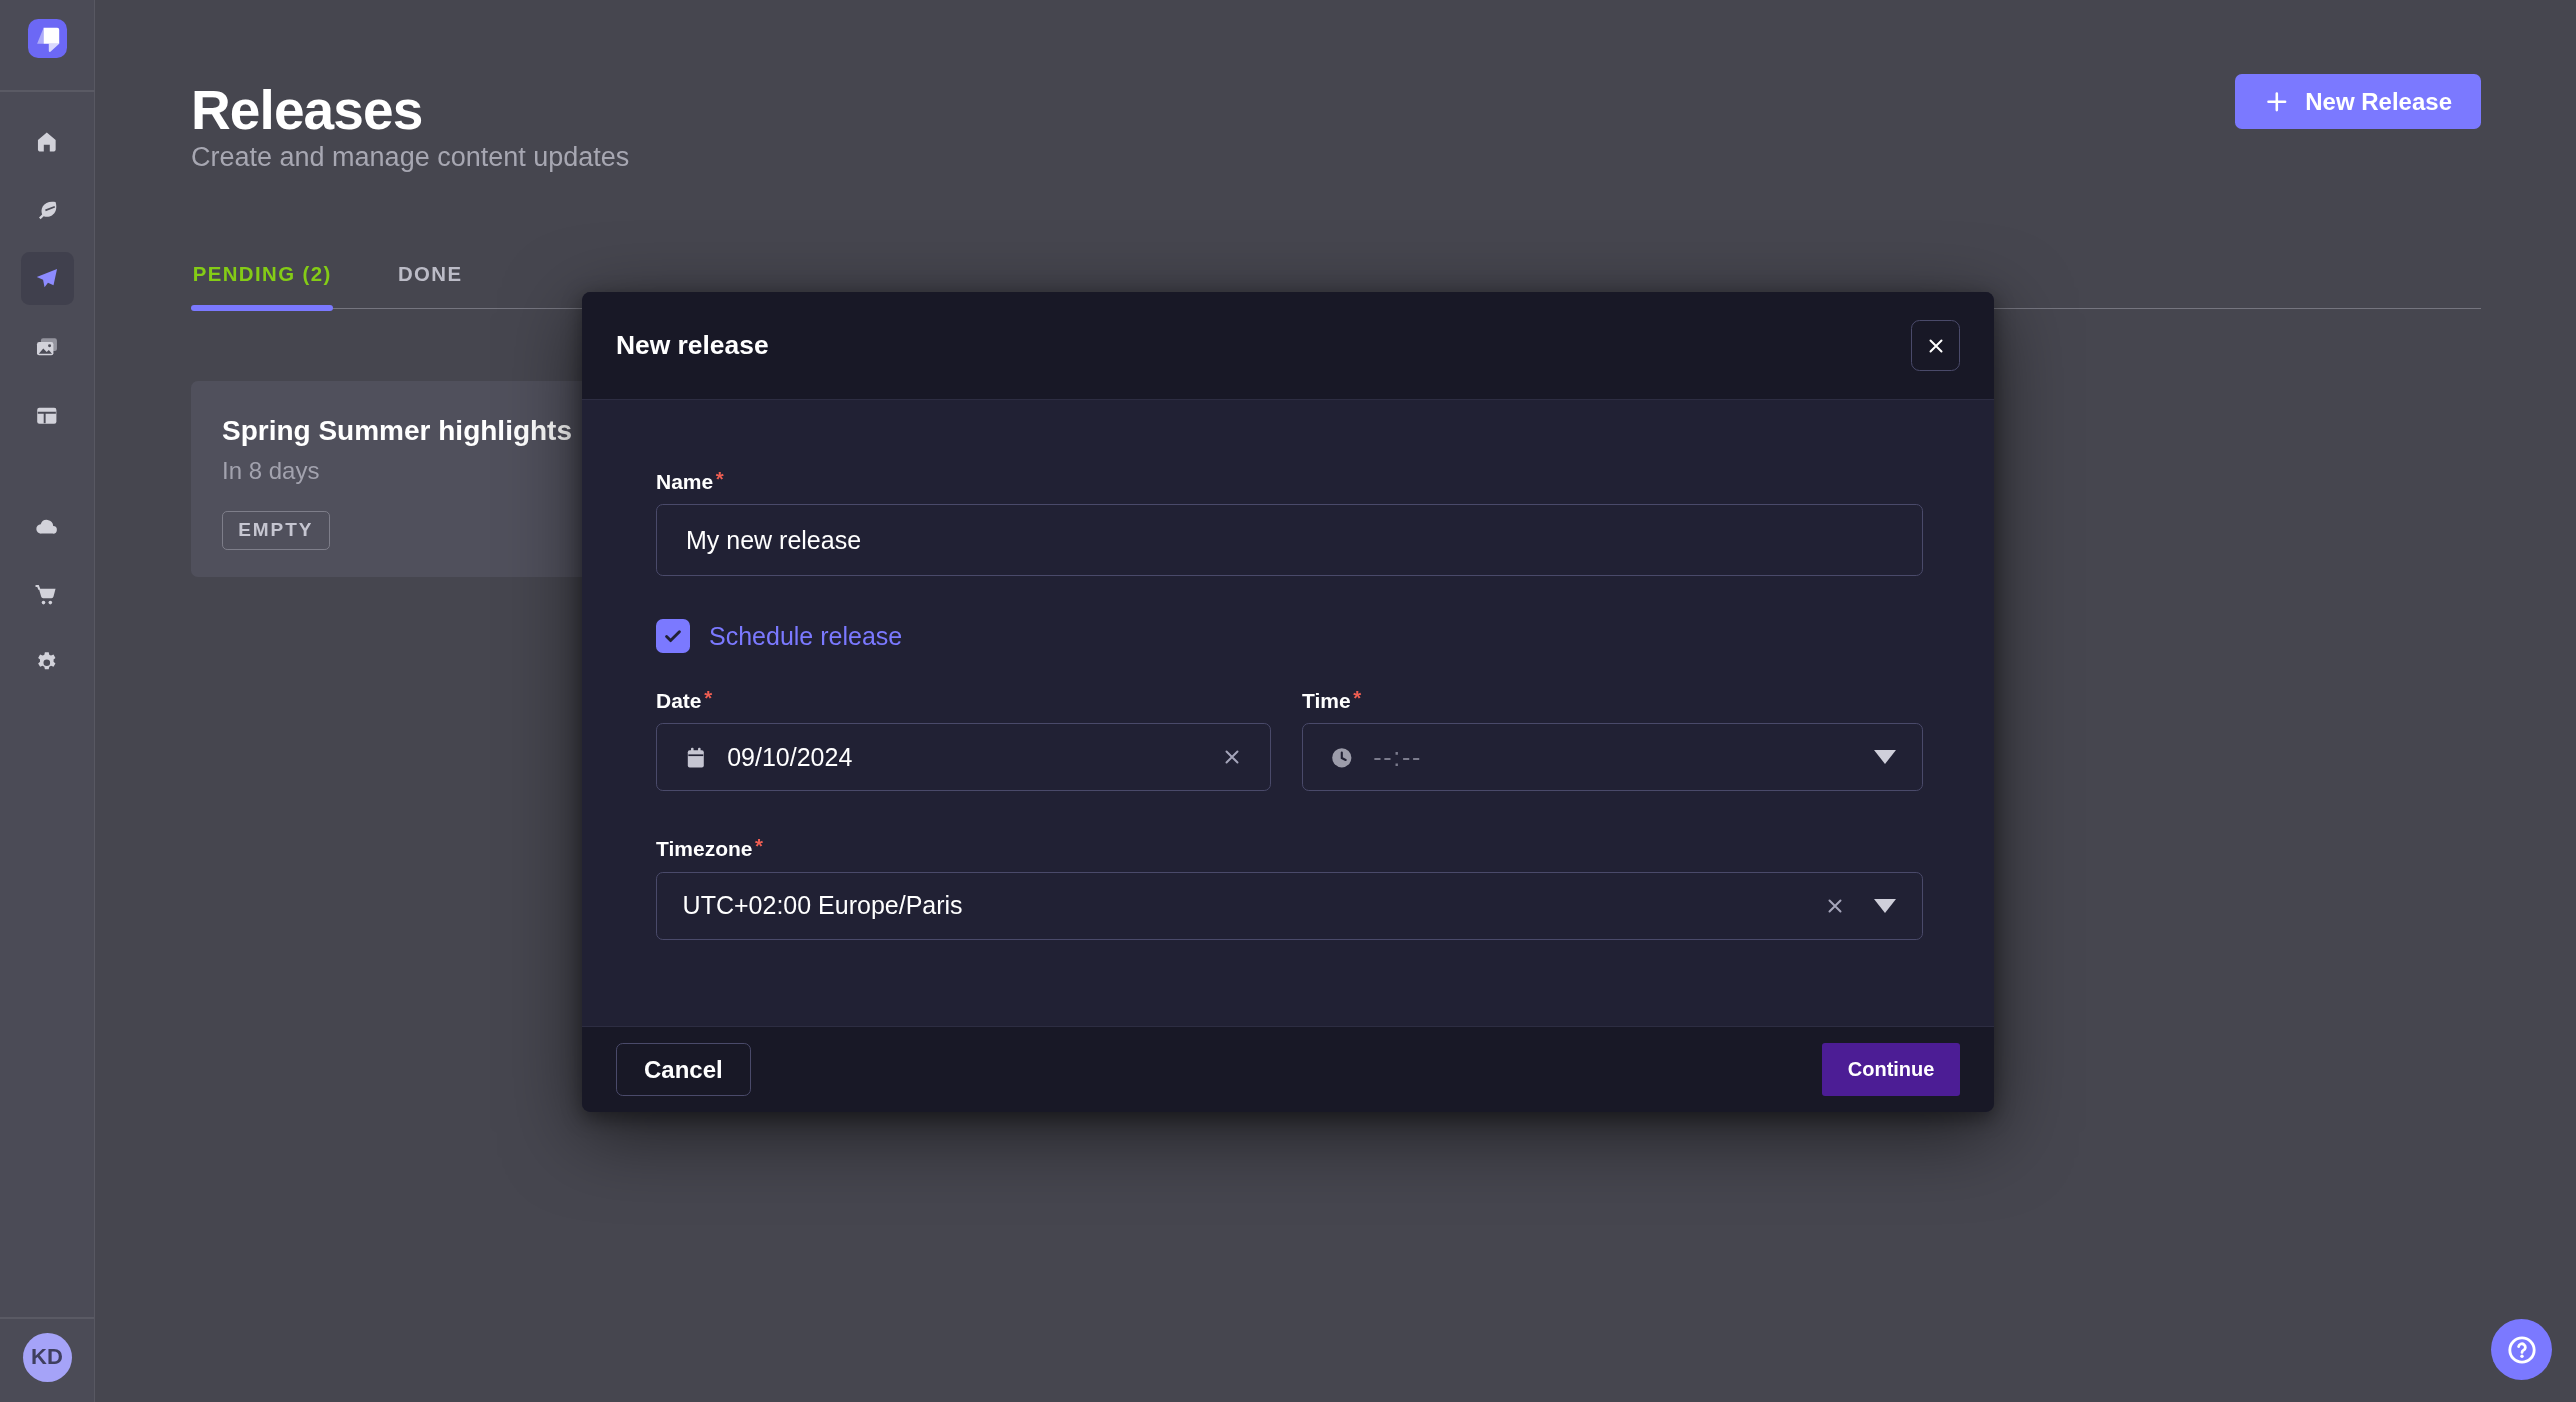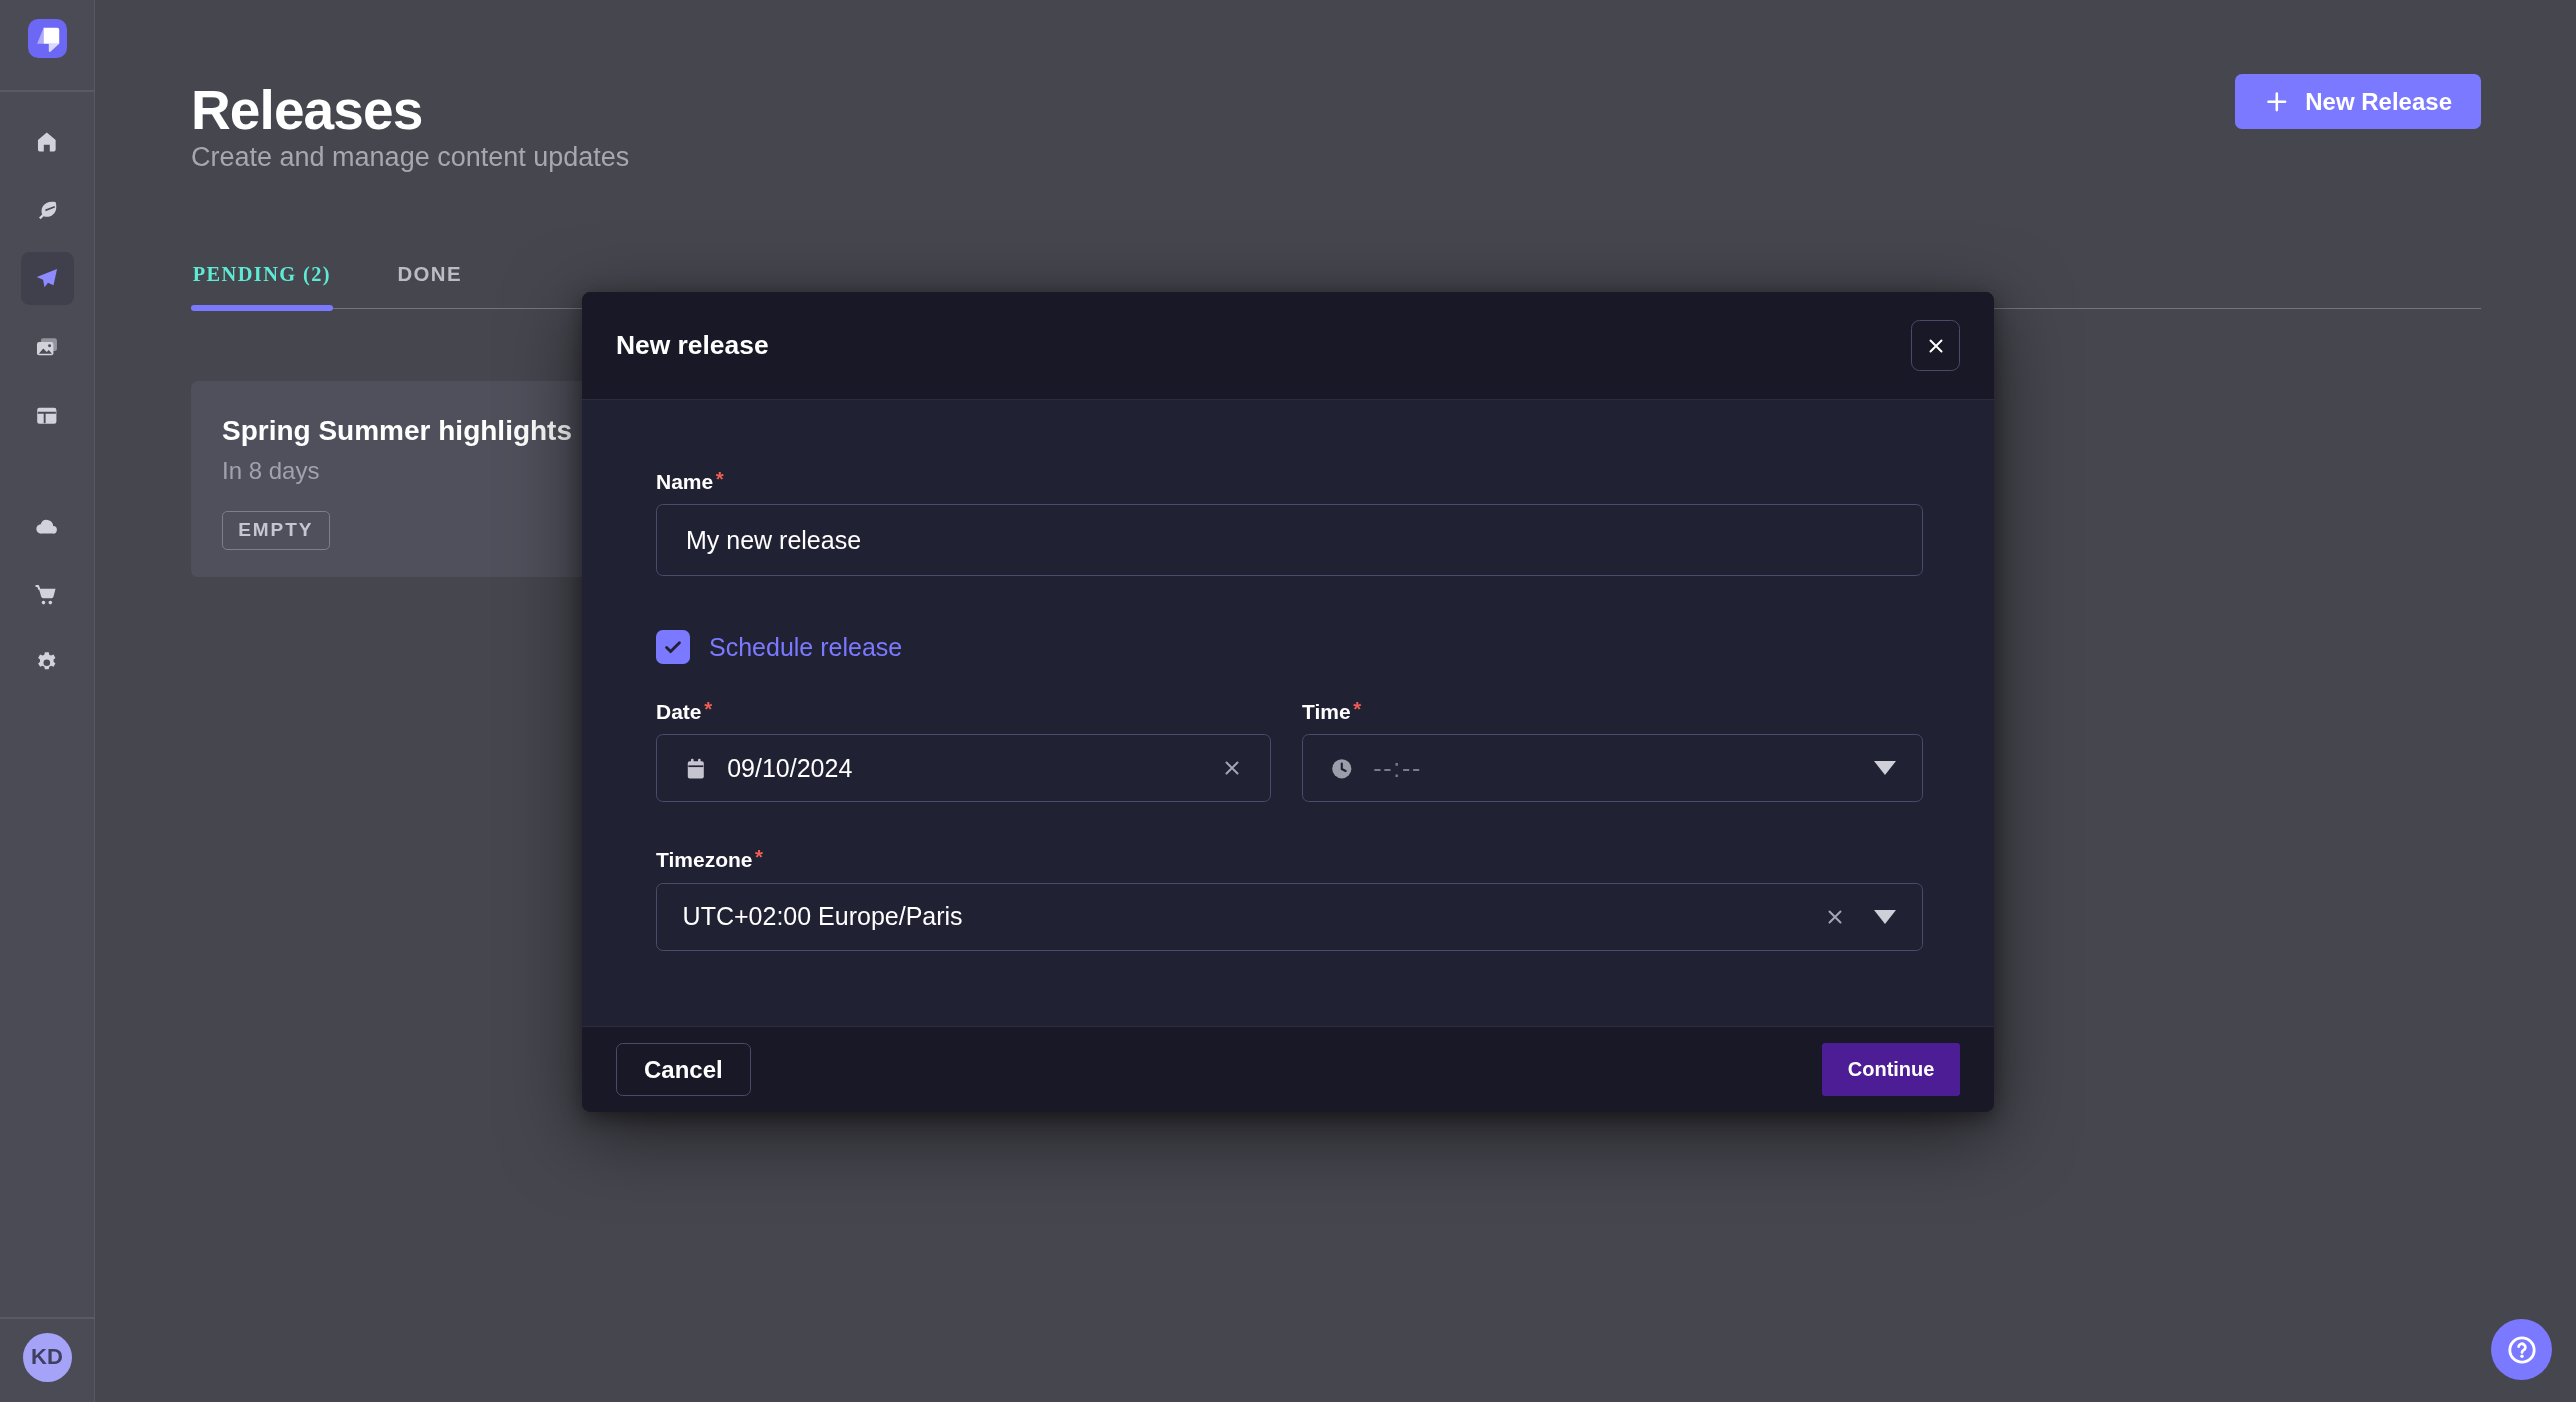--- a/index.html
+++ b/index.html
@@ -53,21 +53,21 @@
 
   .tabs-row {
     margin:90px 95px 0 96px; border-bottom:1.7px solid #75757f;
     display:flex; gap:63px; position:relative;
   }
   .tab {
     background:none; border:none; padding:0 1.7px 22px; cursor:pointer;
     font-family:inherit; font-size:20.4px; font-weight:700; letter-spacing:1.4px;
     color:#bcbcc7; position:relative;
   }
-  .tab.active { color:#5eead4;font-family:Liberation Serif, serif; }
+  .tab.active { color:#84cc16; }
   .tab.active::after {
     content:""; position:absolute; left:0; right:0; bottom:-3.4px; height:6px;
     background:#7b79ff; border-radius:3.4px;
   }
 
   .release-card {
     margin:72px 0 0 96px; width:552px; height:196px;
     background:#50505c; border-radius:6.8px; padding:34px 31px; cursor:pointer;
   }
   .card-title { font-size:28px; font-weight:700; color:#fff; }
@@ -103,21 +103,21 @@
   .input {
     border:1.7px solid #4a4a6a; border-radius:6.8px; background:#212134;
     display:flex; align-items:center; padding:0 25.6px;
     color:#fff; font-size:25px; cursor:text;
   }
   .h-lg { height:72px; } .h-md { height:68px; }
   .text-input {
     flex:1; background:transparent; border:none; outline:none;
     color:#fff; font-size:25px; font-family:inherit; padding-left:3.4px;
   }
-  .row-check { margin-top:54px; display:flex; align-items:center; gap:19px; }
+  .row-check { margin-top:43px; display:flex; align-items:center; gap:19px; }
   .checkbox {
     width:34px; height:34px; border-radius:6.8px; background:#7b79ff;
     display:flex; align-items:center; justify-content:center; cursor:pointer; flex:none;
   }
   .checkbox svg { width:22px; height:22px; }
   .check-label { font-size:25px; color:#7b79ff; cursor:pointer; }
 
   .row-datetime { margin-top:36px; display:grid; grid-template-columns:615px 1fr; gap:31px; }
   .row-tz { margin-top:46px; }
   .field-icon { width:25.6px; height:25.6px; flex:none; color:#c5c5d2; margin-right:19px; }

